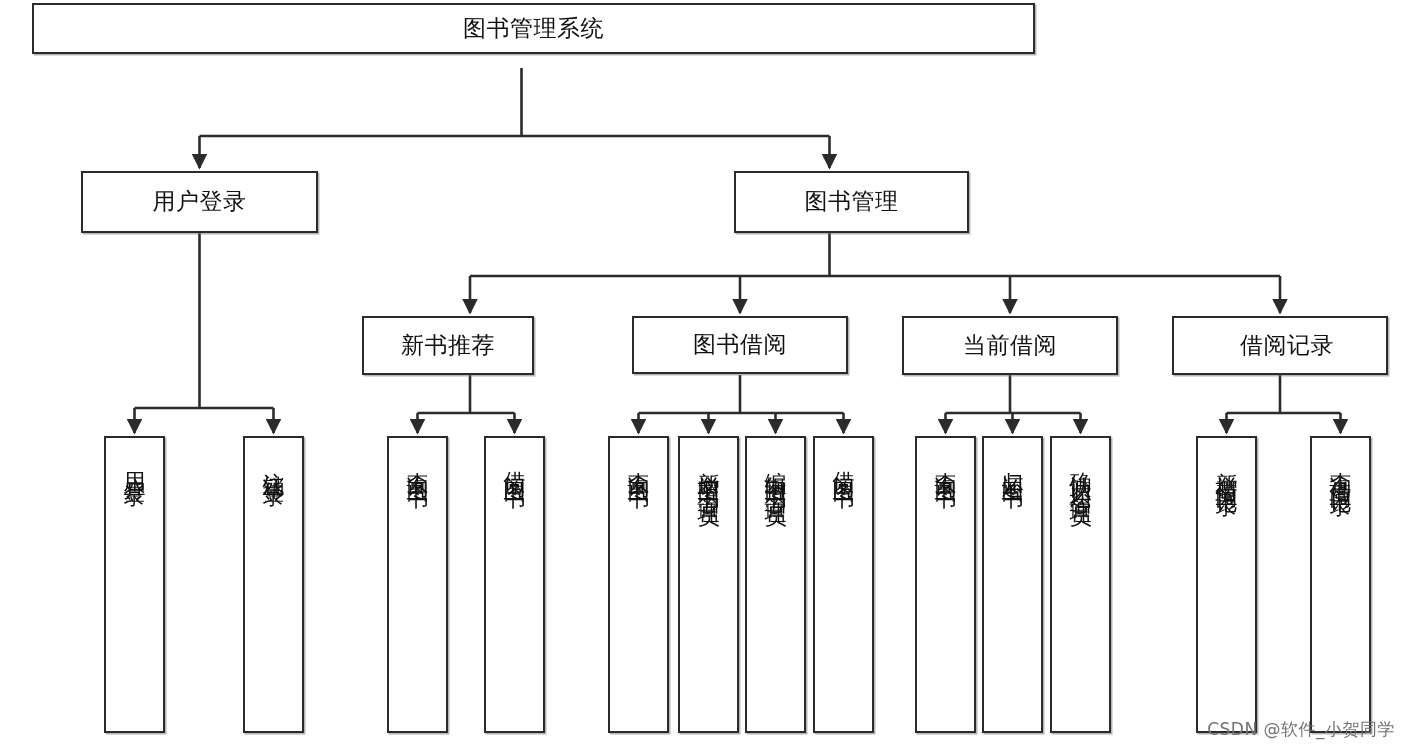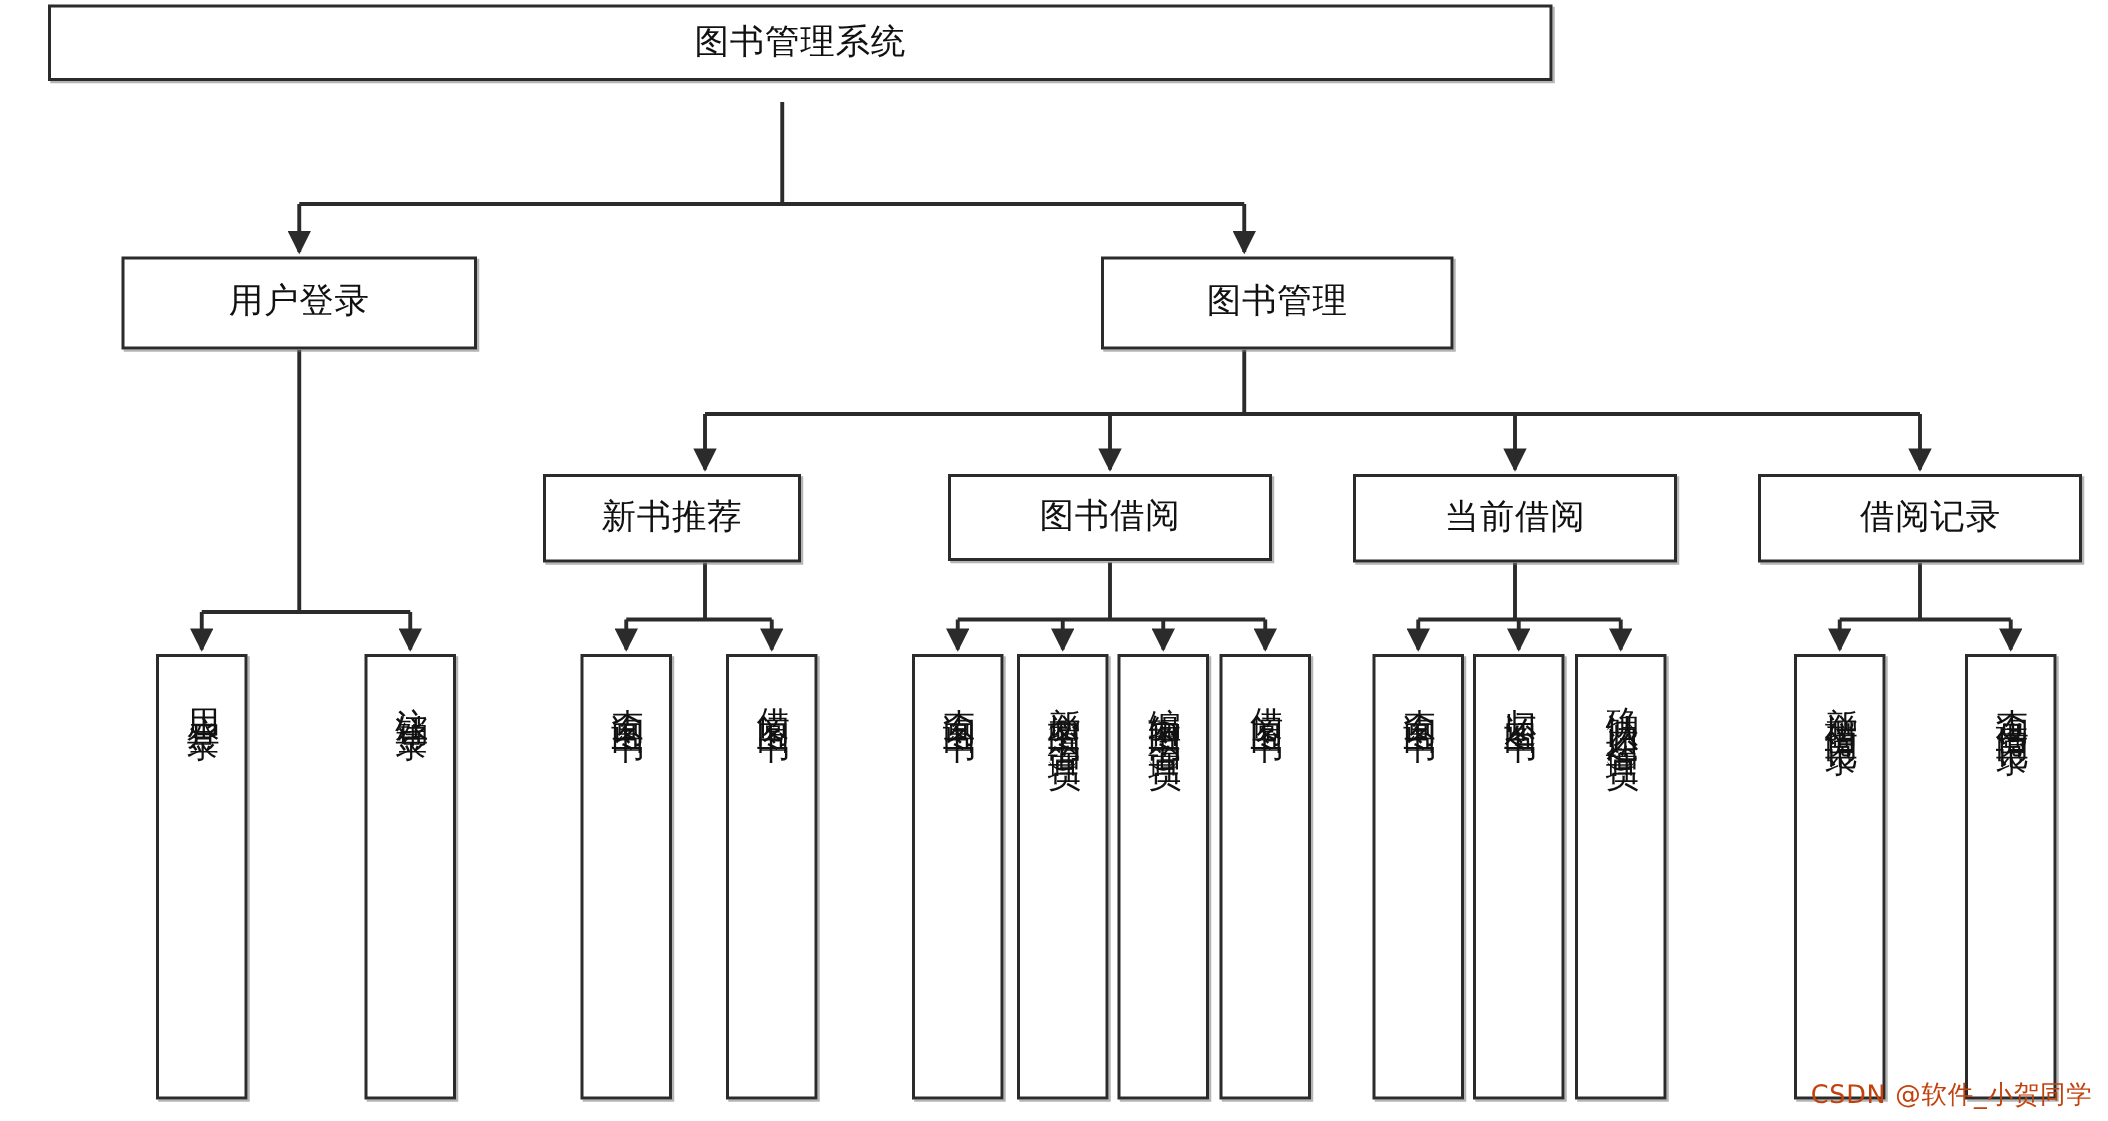--- a/index.html
+++ b/index.html
@@ -60,21 +60,21 @@
     font-size: 22px;
     line-height: 1.0;
     letter-spacing: 5px;
     white-space: normal;
   }
   .watermark {
     position: absolute;
     right: 10px;
     bottom: 6px;
     font-size: 17px;
-    color: #c2410c;
+    color: #737373;
     letter-spacing: 0.5px;
     z-index: 5;
     white-space: nowrap;
     font-family: "DejaVu Sans", "Liberation Sans", sans-serif;
   }
 </style>
 </head>
 <body>
 
 <div id="canvas">

